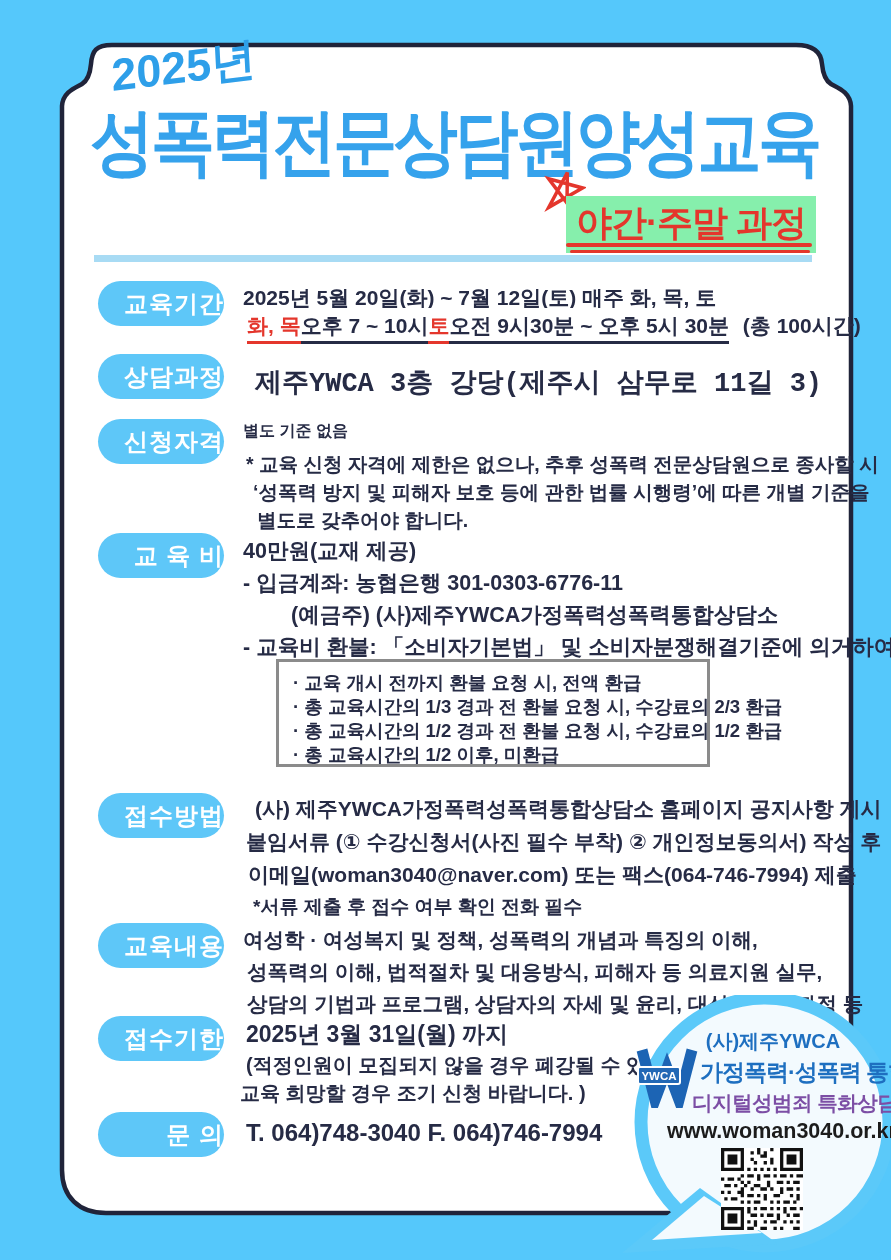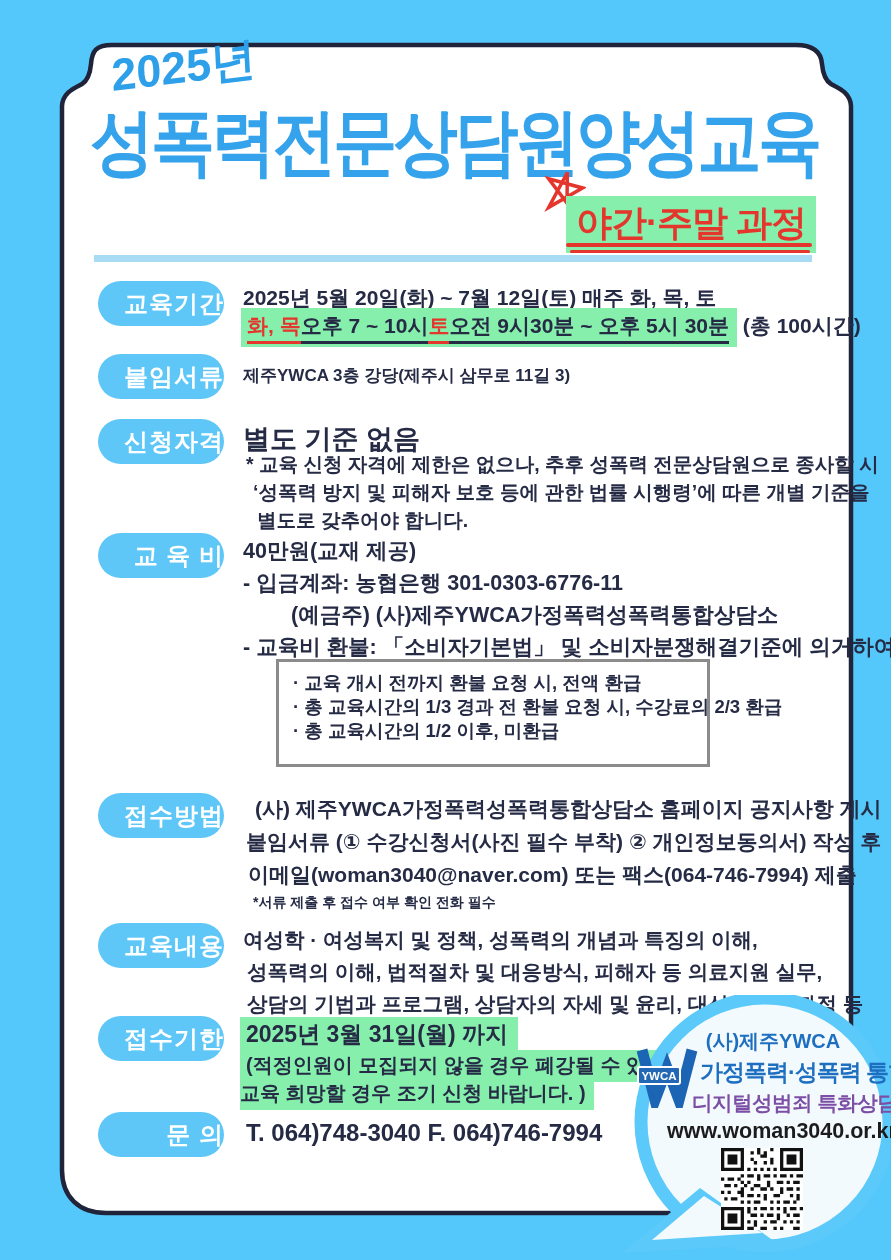--- a/index.html
+++ b/index.html
@@ -22,21 +22,21 @@
   .main-title{
     left:90px;top:94px;font-size:73px;color:#35A2EC;letter-spacing:-4px;
     transform:scaleX(0.88);transform-origin:left top;
   }
   .badge-wrap{
     left:566px;top:196px;background:#86efac;padding:3px 10px 5px 10px;
   }
   .badge-text{position:static;color:#E4362C;font-size:36px;font-weight:bold;letter-spacing:-1px;}
   .red-line{position:absolute;background:#E4362C;border-radius:2px;}
   .divider{left:94px;top:255px;width:718px;height:7px;background:#A8DBF4;}
-  .hl{background:#86efac;}
+  .hl{background:#ffffff;}
   .seg{display:inline-block;padding-bottom:1px;border-bottom:3px solid #262B45;}
   .seg.red{color:#E4362C;border-bottom-color:#E4362C;}
   .refund-box{
     position:absolute;left:276px;top:659px;width:434px;height:108px;
     border:3px solid #8B8B8B;box-sizing:border-box;padding:9px 0 0 14px;
   }
   .refund-box div{font-size:18.5px;font-weight:bold;color:#262B45;line-height:24px;white-space:nowrap;}
   .note{font-size:19.5px;line-height:28px;}
   .deadline-date{
     border-bottom:3px solid #2A2E49;padding:2px 10px 3px 6px;
@@ -70,53 +70,54 @@
 
 <div class="pill" style="top:281px;">
     <span>교육기간</span>
   </div>
 <div class="t" style="left:243px;top:284px;font-size:21px;">2025년 5월 20일(화) ~ 7월 12일(토)  매주 화, 목, 토</div>
 <div class="t" style="left:241px;top:308px;font-size:21px;">
   <span class="hl" style="display:inline-block;padding:4px 8px 3px 6px;"><span class="seg red">화, 목</span><span class="seg"> 오후 7 ~ 10시  </span><span class="seg red">토</span><span class="seg"> 오전 9시30분 ~ 오후 5시 30분</span></span><span> (총 100시간)</span>
 </div>
 
 <div class="pill" style="top:354px;">
-    <span>붙임서류</span>
+    <span>상담과정</span>
   </div>
-<div class="t" style="left:243px;top:364px;font-size:17px;">제주YWCA 3층 강당(제주시 삼무로 11길 3)</div>
+<div class="t" style="left:255px;top:364px;font-size:27px;font-family:Liberation Mono, monospace;">제주YWCA 3층 강당(제주시 삼무로 11길 3)</div>
 
 <div class="pill" style="top:419px;">
     <span>신청자격</span>
   </div>
-<div class="t" style="left:243px;top:421px;font-size:27px;">별도 기준 없음</div>
+<div class="t" style="left:243px;top:421px;font-size:16px;">별도 기준 없음</div>
 <div class="t note" style="left:246px;top:450px;">* 교육 신청 자격에 제한은 없으나, 추후 성폭력 전문상담원으로 종사할 시</div>
 <div class="t note" style="left:253px;top:478px;">‘성폭력 방지 및 피해자 보호 등에 관한 법률 시행령’에 따른 개별 기준을</div>
 <div class="t note" style="left:257px;top:506px;">별도로 갖추어야 합니다.</div>
 
 <div class="pill" style="top:533px;">
     <span>교 육 비</span>
   </div>
 <div class="t" style="left:243px;top:536px;font-size:21.5px;">40만원(교재 제공)</div>
 <div class="t" style="left:243px;top:568px;font-size:21.5px;">- 입금계좌: 농협은행  301-0303-6776-11</div>
 <div class="t" style="left:291px;top:600px;font-size:21.5px;text-align:right;">(예금주)  (사)제주YWCA가정폭력성폭력통합상담소</div>
 <div class="t" style="left:243px;top:632px;font-size:21.5px;">- 교육비 환불: 「소비자기본법」 및 소비자분쟁해결기준에 의거하여 환급</div>
 
 <div class="refund-box">
   <div>· 교육 개시 전까지 환불 요청 시, 전액 환급</div>
   <div>· 총 교육시간의 1/3 경과 전 환불 요청 시, 수강료의 2/3 환급</div>
+  <div>· 총 교육시간의 1/2 경과 전 환불 요청 시, 수강료의 1/2 환급</div>
   <div>· 총 교육시간의 1/2 이후, 미환급</div>
 </div>
 
 <div class="pill" style="top:793px;">
     <span>접수방법</span>
   </div>
 <div class="t" style="left:255px;top:795px;font-size:21px;">(사) 제주YWCA가정폭력성폭력통합상담소 홈페이지 공지사항 게시</div>
 <div class="t" style="left:246px;top:828px;font-size:21px;">붙임서류 (① 수강신청서(사진 필수 부착) ② 개인정보동의서)  작성  후</div>
 <div class="t" style="left:248px;top:861px;font-size:21px;">이메일(woman3040@naver.com)  또는 팩스(064-746-7994) 제출</div>
-<div class="t" style="left:253px;top:894px;font-size:14px;">*서류 제출 후 접수 여부 확인 전화 필수</div>
+<div class="t" style="left:253px;top:894px;font-size:19px;">*서류 제출 후 접수 여부 확인 전화 필수</div>
 
 <div class="pill" style="top:923px;">
     <span>교육내용</span>
   </div>
 <div class="t" style="left:243px;top:926px;font-size:20.5px;">여성학 · 여성복지 및 정책, 성폭력의 개념과 특징의 이해,</div>
 <div class="t" style="left:247px;top:958px;font-size:20.5px;text-align:center;">성폭력의 이해, 법적절차 및 대응방식, 피해자 등 의료지원 실무,</div>
 <div class="t" style="left:247px;top:990px;font-size:20.5px;">상담의 기법과 프로그램, 상담자의 자세 및 윤리, 대상별 상담과정 등</div>
 
 <div class="pill" style="top:1016px;">
     <span>접수기한</span>

